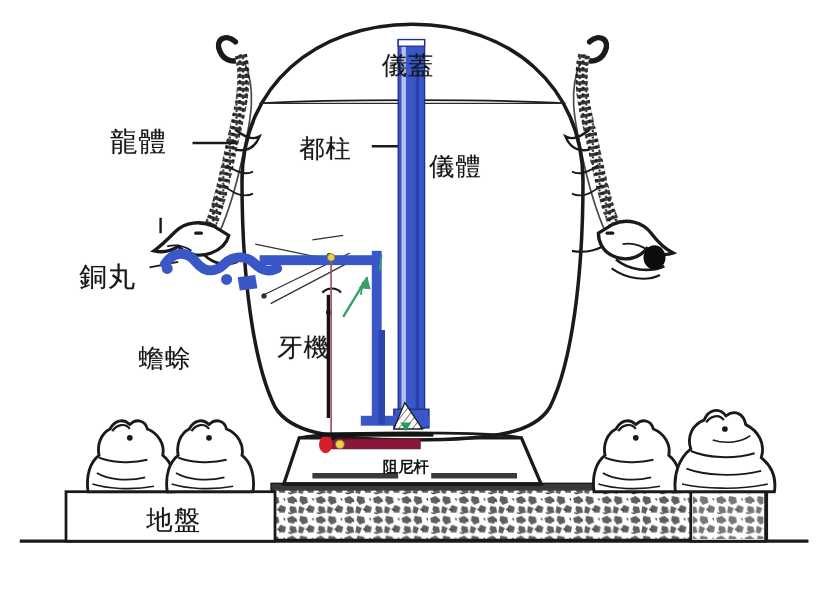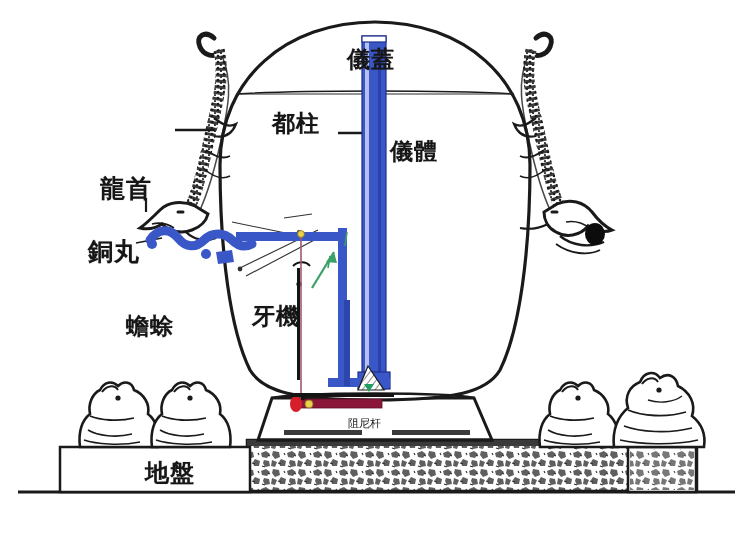--- a/index.html
+++ b/index.html
@@ -21,39 +21,39 @@
   #stage svg.layer {
     position: absolute;
     left: 0;
     top: 0;
     width: 750px;
     height: 537px;
   }
   .lbl {
     position: absolute;
     color: #161616;
-    font-weight: bold;
+    font-weight: normal;
     letter-spacing: 1px;
     white-space: nowrap;
     font-family: "DejaVu Sans", "Liberation Sans", sans-serif;
     text-shadow: 0 0 1px rgba(0,0,0,0.35);
   }
   .lbl-big { font-size: 25px; }
   .lbl-mid { font-size: 23px; }
-  .lbl-small { font-size: 11px; font-weight: normal; letter-spacing: 0; text-shadow:none;padding-left:40px;}
+  .lbl-small { font-size: 14px; font-weight: bold; letter-spacing: 0; text-shadow:none;padding-left:40px;}
   #lbl-dragon-body { left: 100px; top: 112px; }
   #lbl-dragon-head { left: 100px; top: 172px; }
-  #lbl-bronze-ball { left: 72px; top: 235px; margin-left: 16px; }
+  #lbl-bronze-ball { left: 72px; top: 235px; }
   #lbl-toad        { left: 126px; top: 311px; }
   #lbl-tooth       { left: 252px; top: 301px; }
   #lbl-cover       { left: 347px; top: 44px; }
-  #lbl-pillar      { left: 272px; top: 108px; }
+  #lbl-pillar      { left: 272px; top: 120px; }
   #lbl-body        { left: 390px; top: 136px; }
   #lbl-damper      { left: 308px; top: 416px; }
-  #lbl-ground      { left: 133px; top: 457px; font-size:24px;margin-left:12px;}
+  #lbl-ground      { left: 133px; top: 457px; font-size:24px;}
 </style>
 </head>
 <body>
 
 <div id="stage">
 
   <svg class="layer" viewBox="0 0 750 537">
     <defs>
 
       <pattern id="rubble" width="26" height="18" patternUnits="userSpaceOnUse">
@@ -272,22 +272,22 @@
 
     <g>
       <rect x="298" y="399" width="84" height="9" fill="#8a1739" stroke="#5e0f26" stroke-width="0.8"></rect>
       <ellipse cx="296" cy="404" rx="6" ry="8" fill="#d61f2b"></ellipse>
       <circle cx="309" cy="404" r="4" fill="#ead14a" stroke="#8a7520" stroke-width="0.8"></circle>
       <circle cx="303" cy="398" r="2.2" fill="#141414"></circle>
       <rect x="290" y="393" width="104" height="4" fill="#141414"></rect>
     </g>
   </svg>
 
-
-  <div class="lbl lbl-big" id="lbl-dragon-head">龍首</div>
+  <div class="lbl lbl-big" id="lbl-dragon-body">龍體</div>
+
 
   <div class="lbl lbl-big" id="lbl-bronze-ball">銅丸</div>
 
   <div class="lbl lbl-mid" id="lbl-toad">蟾蜍</div>
 
   <div class="lbl lbl-mid" id="lbl-tooth">牙機</div>
 
   <div class="lbl lbl-mid" id="lbl-cover">儀蓋</div>
 
   <div class="lbl lbl-mid" id="lbl-pillar">都柱</div>

